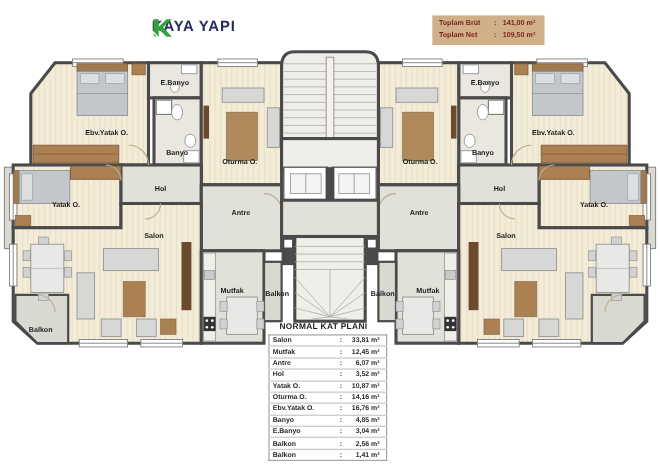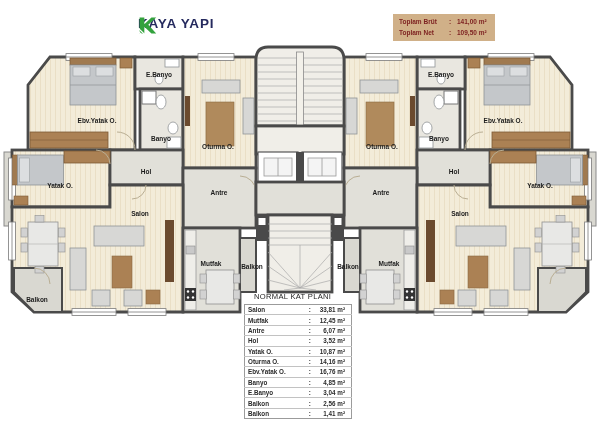--- a/index.html
+++ b/index.html
@@ -9,21 +9,21 @@
   }
   
   .brand{position:absolute;left:138px;top:16px;display:flex;align-items:center;gap:6px;}
   .brand-name{font-size:13.5px;font-weight:700;color:#252a5e;letter-spacing:0.8px;}
   .totals{position:absolute;left:393px;top:14px;width:102px;background:#d0b088;
           padding:3px 6px;box-sizing:border-box;}
   .trow{display:grid;grid-template-columns:50px 8px auto;font-size:6.5px;font-weight:700;
         color:#7c1f1f;line-height:1.65;}
   
   .areas{position:absolute;left:244px;top:292px;width:110px;}
-  .areas-title{font-size:7.6px;font-weight:400;color:#1c1c1c;letter-spacing:0.3px;
+  .areas-title{font-size:7.6px;font-weight:700;color:#1c1c1c;letter-spacing:0.3px;
                padding-left:10px;margin-bottom:3px;}
   .areas table{border-collapse:collapse;width:108px;border:1px solid #9b9b9b;background:#fff;}
   .areas td{border-top:1px solid #c2c2c2;font-size:6.3px;font-weight:700;color:#2a2a2a;
             padding:1.2px 3px;white-space:nowrap;}
   .areas tr:first-child td{border-top:none;}
   td.a-name{width:52px;text-align:left;}
   td.a-sep{width:8px;text-align:center;}
   td.a-val{text-align:right;padding-right:6px;}
   svg{position:absolute;left:0;top:0;}
   svg text{font-family:"Liberation Sans",sans-serif;font-weight:700;fill:#1c1c1c;}

